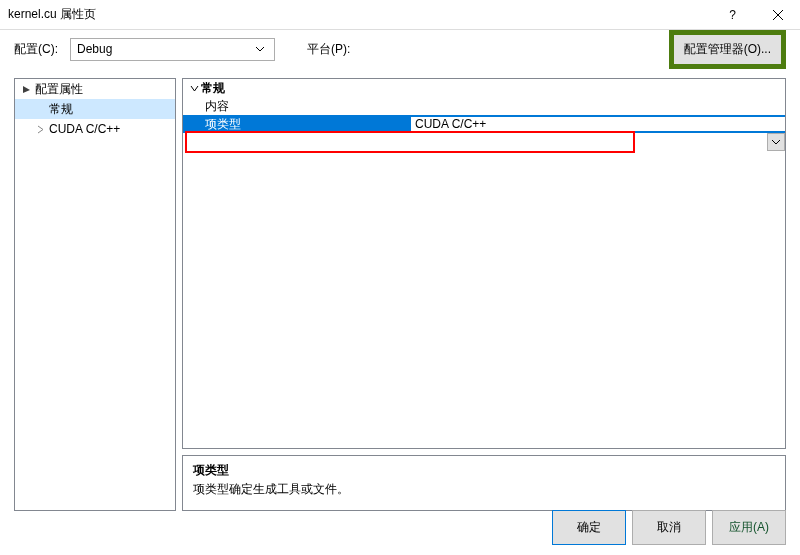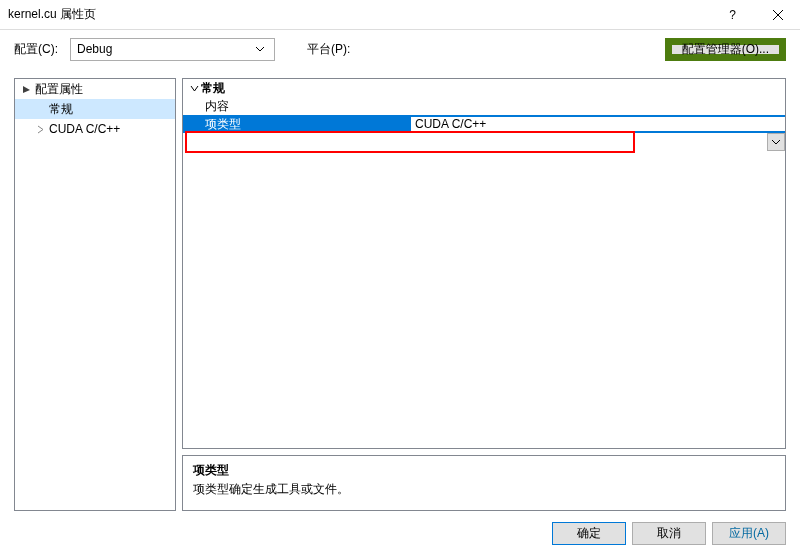--- a/index.html
+++ b/index.html
@@ -9,21 +9,21 @@
     .titlebar-title { flex: 1; color: #000; }
     .titlebar-btn { width: 45px; height: 30px; display: flex; align-items: center; justify-content: center; color: #000; cursor: pointer; }
     
     .toolbar { height: 38px; display: flex; align-items: center; gap: 12px; padding: 0 14px; }
     .toolbar-label { color: #000; }
     .combo { border: 1px solid #adadad; background: #fff; height: 23px; display: flex; align-items: center; padding: 0 6px; position: relative; }
     .combo-text { flex: 1; color: #000; }
     .combo-arrow { width: 16px; display: flex; justify-content: center; align-items: center; }
     .combo-config { width: 205px; }
     .combo-platform { width: 252px; }
-    .btn-mgr { border: 7px solid #4d7c0f; background: #e1e1e1; height: 23px; padding: 0 10px; display: flex; align-items: center; cursor: pointer; }
+    .btn-mgr { border: 5px solid #4d7c0f; background: #e1e1e1; height: 39px; padding: 0 10px; display: flex; align-items: center; cursor: pointer; }
     
     .body-area { position: absolute; top: 78px; left: 14px; right: 14px; bottom: 44px; display: flex; gap: 6px; }
     
     .tree-panel { width: 162px; border: 1px solid #828790; background: #fff; }
     .tree-item { display: flex; align-items: center; height: 20px; padding-left: 4px; color: #000; cursor: pointer; }
     .tree-expander { width: 14px; height: 14px; display: flex; align-items: center; justify-content: center; }
     .tree-label { margin-left: 2px; }
     .tree-item.selected { background: #cde8ff; }
     .tree-item.selected .tree-label {  }
     .tree-child { padding-left: 32px; }
@@ -40,23 +40,23 @@
     .prop-row.selected .prop-label { color: #fff; }
     .prop-row.selected .prop-value { background: #fff; color: #000; }
     .prop-dropdown { width: 18px; height: 18px; border: 1px solid #adadad; background: #e1e1e1; display: flex; align-items: center; justify-content: center; position: absolute; right: 0; cursor: pointer; }
     .highlight-box { position: absolute; border: 2px solid #ff0000; pointer-events: none; }
     
     .desc-panel { height: 56px; border: 1px solid #828790; background: #fff; padding: 6px 10px; }
     .desc-title { font-weight: bold; color: #000; margin-bottom: 2px; }
     .desc-text { color: #000; }
     
     .footer { position: absolute; bottom: 10px; right: 14px; display: flex; gap: 6px; }
-    .footer-btn { border: 1px solid #adadad; background: #e1e1e1; height: 23px; width: 74px; display: flex; align-items: center; justify-content: center; cursor: pointer; color: #000; }
+    .footer-btn { border: 1px solid #adadad; background: #e1e1e1; height: 35px; width: 74px; display: flex; align-items: center; justify-content: center; cursor: pointer; color: #000; }
     .footer-btn.default { border: 1px solid #0078d7; }
-    .footer-btn.disabled { color: #0369a1; cursor: default; }
+    .footer-btn.disabled { color: #14532d; cursor: default; }
     
     svg { display: block; }
   </style>
 </head>
 <body>
 
 <div class="titlebar">
   <span class="titlebar-title">kernel.cu 属性页</span>
   <div class="titlebar-btn">
     <span>?</span>

